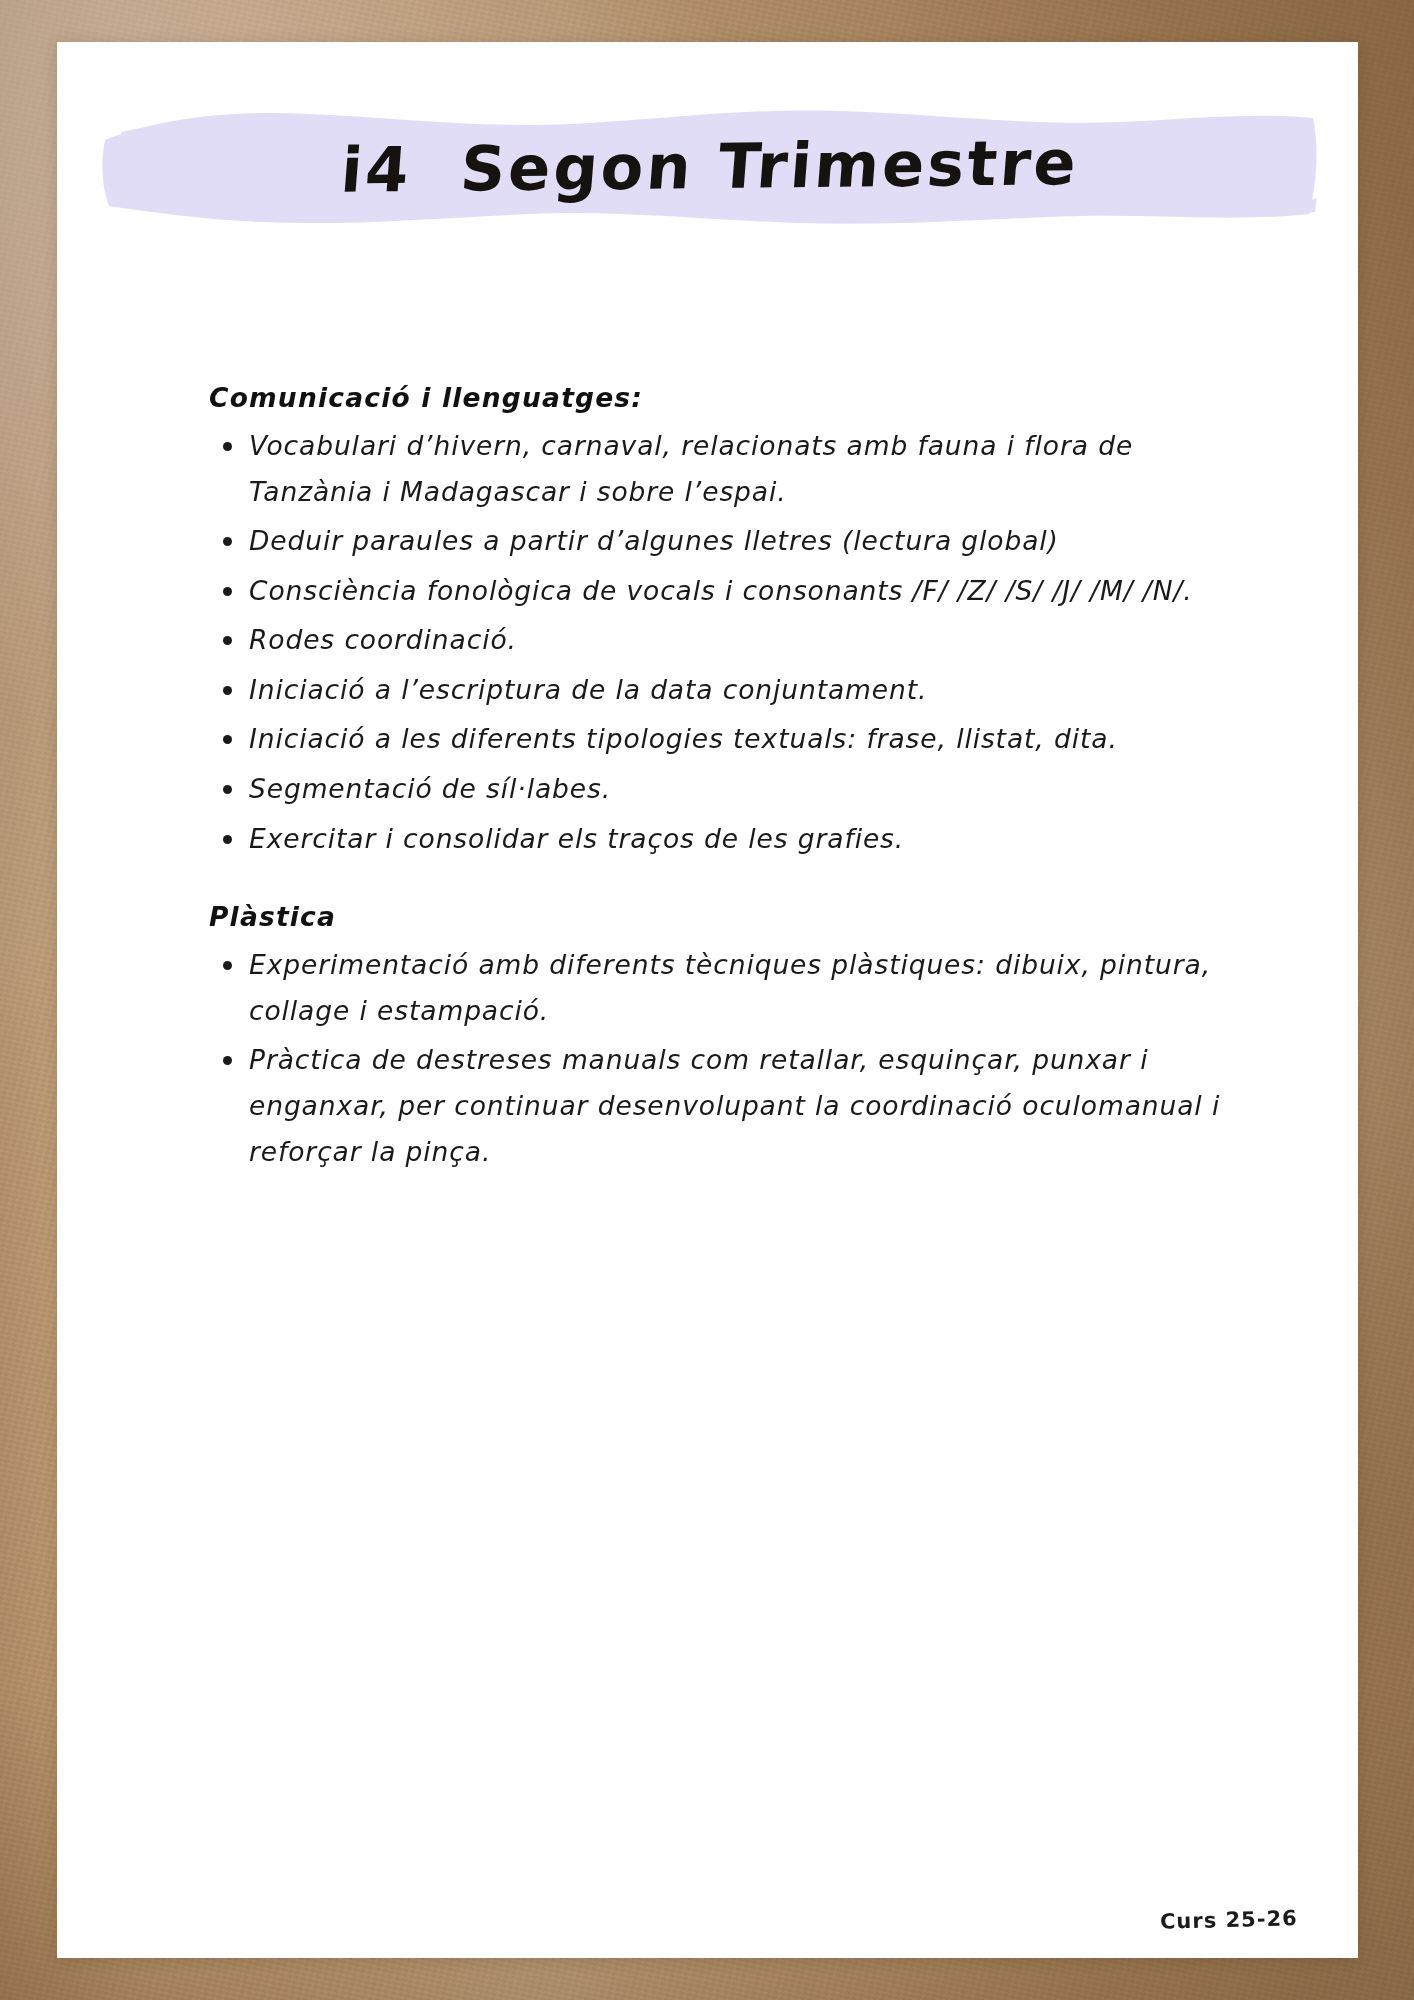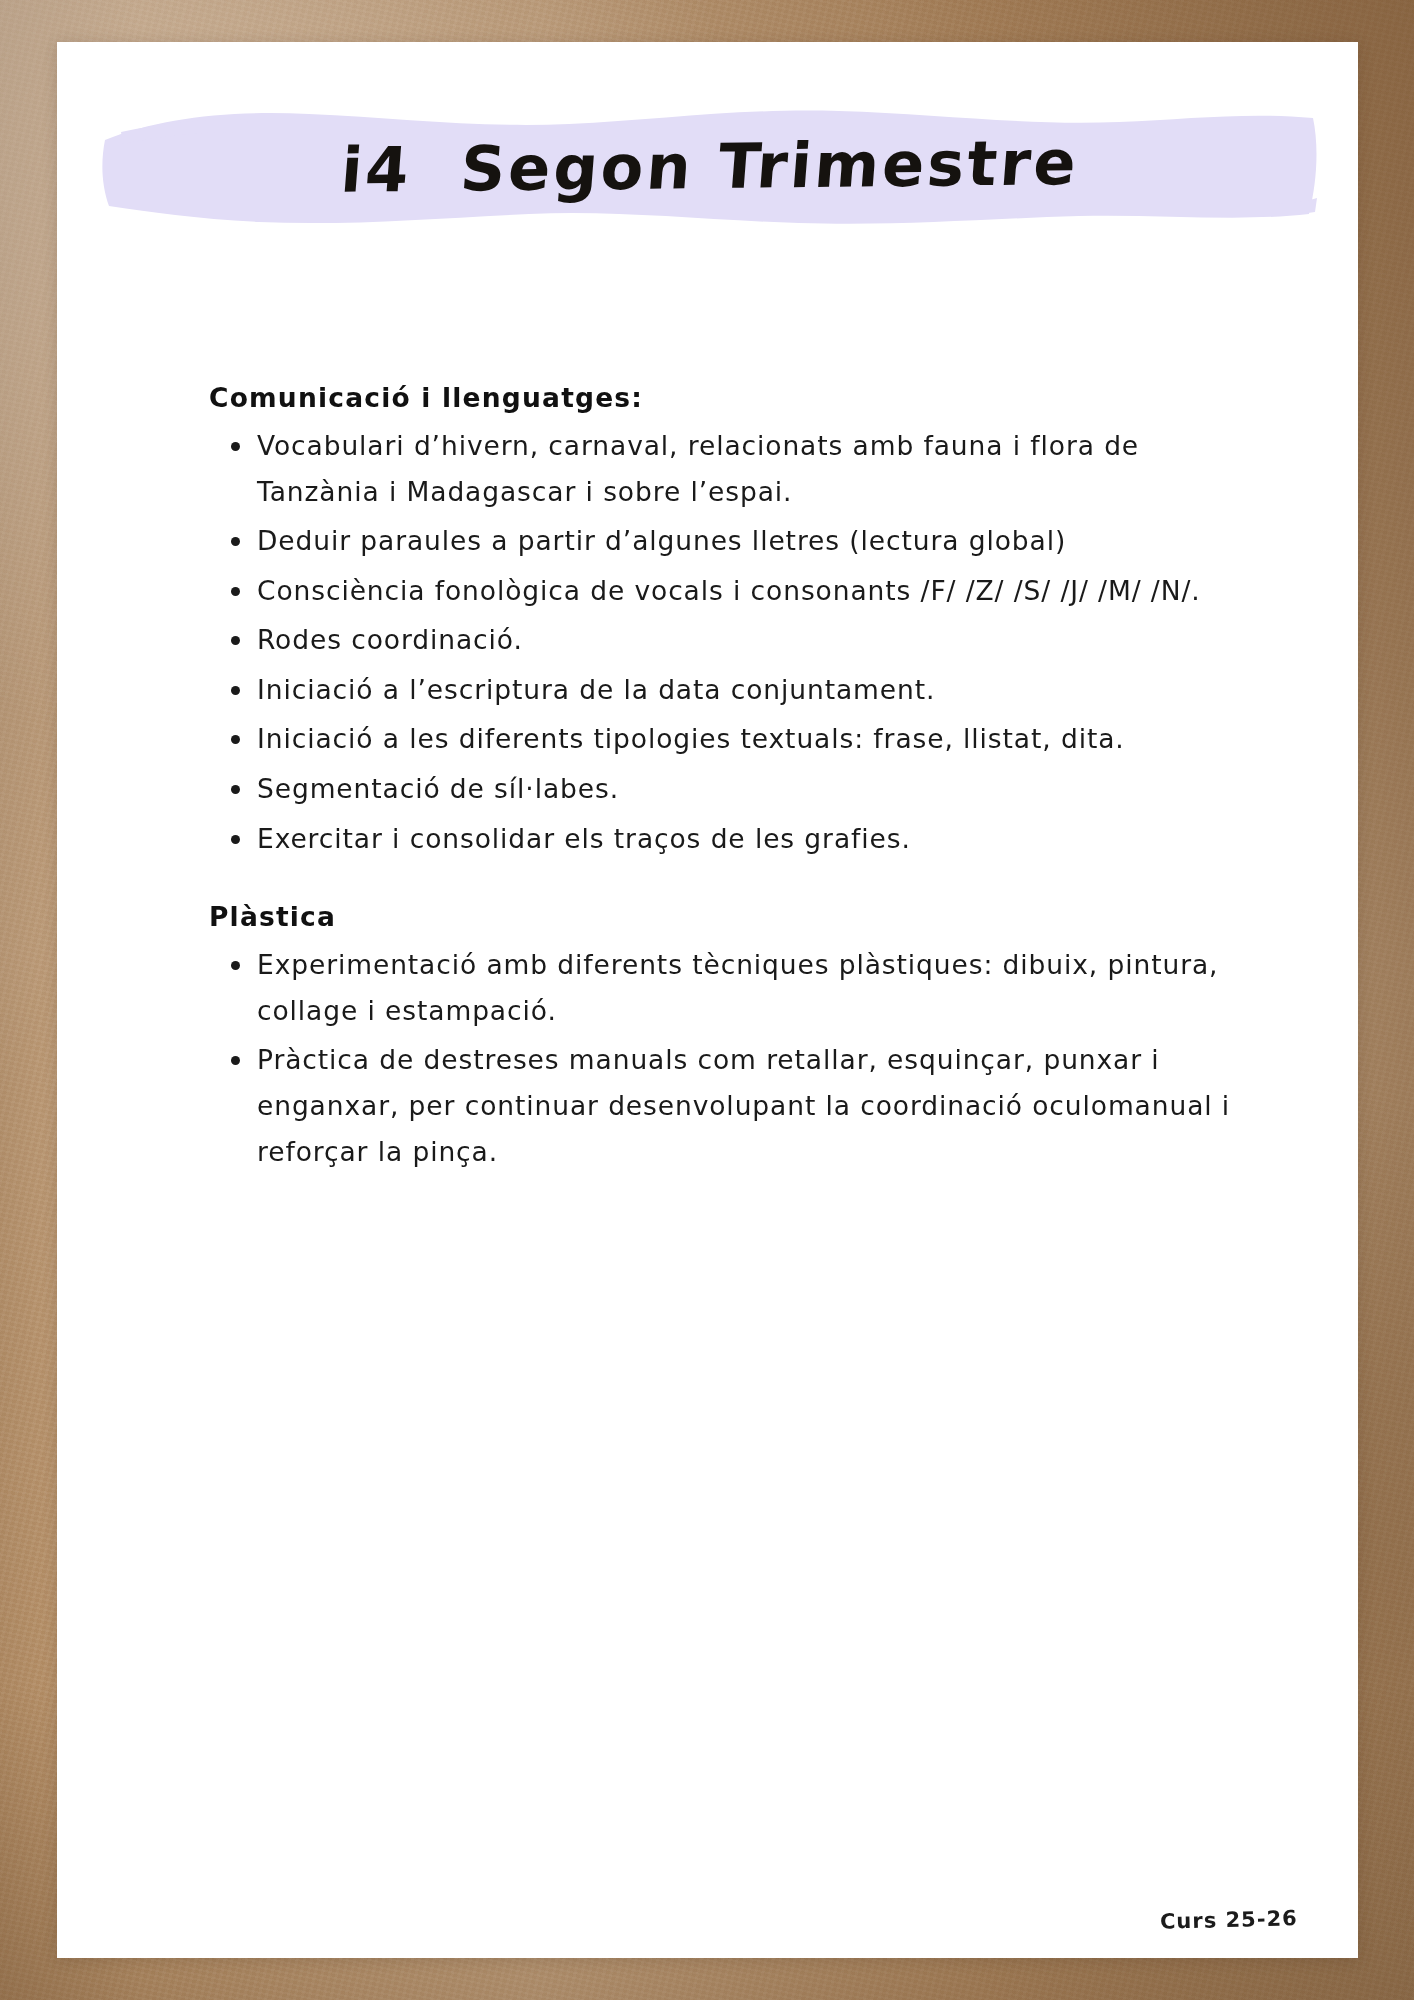--- a/index.html
+++ b/index.html
@@ -80,32 +80,33 @@
 
   .content {
     position: absolute;
     left: 120px;
     top: 340px;
     width: 1070px;
   }
 
   .section {
     margin-bottom: 40px;
+    font-style: italic;
   }
   .section-heading {
     font-family: "DejaVu Sans", sans-serif;
     font-size: 26.5px;
     font-weight: 700;
     letter-spacing: 1.2px;
     color: #111111;
     margin: 0 0 10px 32px;
   }
   ul.bullets {
     list-style: none;
-    margin: 8px;
+    margin: 0;
     padding: 0;
   }
   ul.bullets li {
     position: relative;
     padding-left: 72px;
     margin-bottom: 4px;
     font-size: 26.5px;
     line-height: 1.72;
     letter-spacing: 0.9px;
     color: #1a1a1a;

